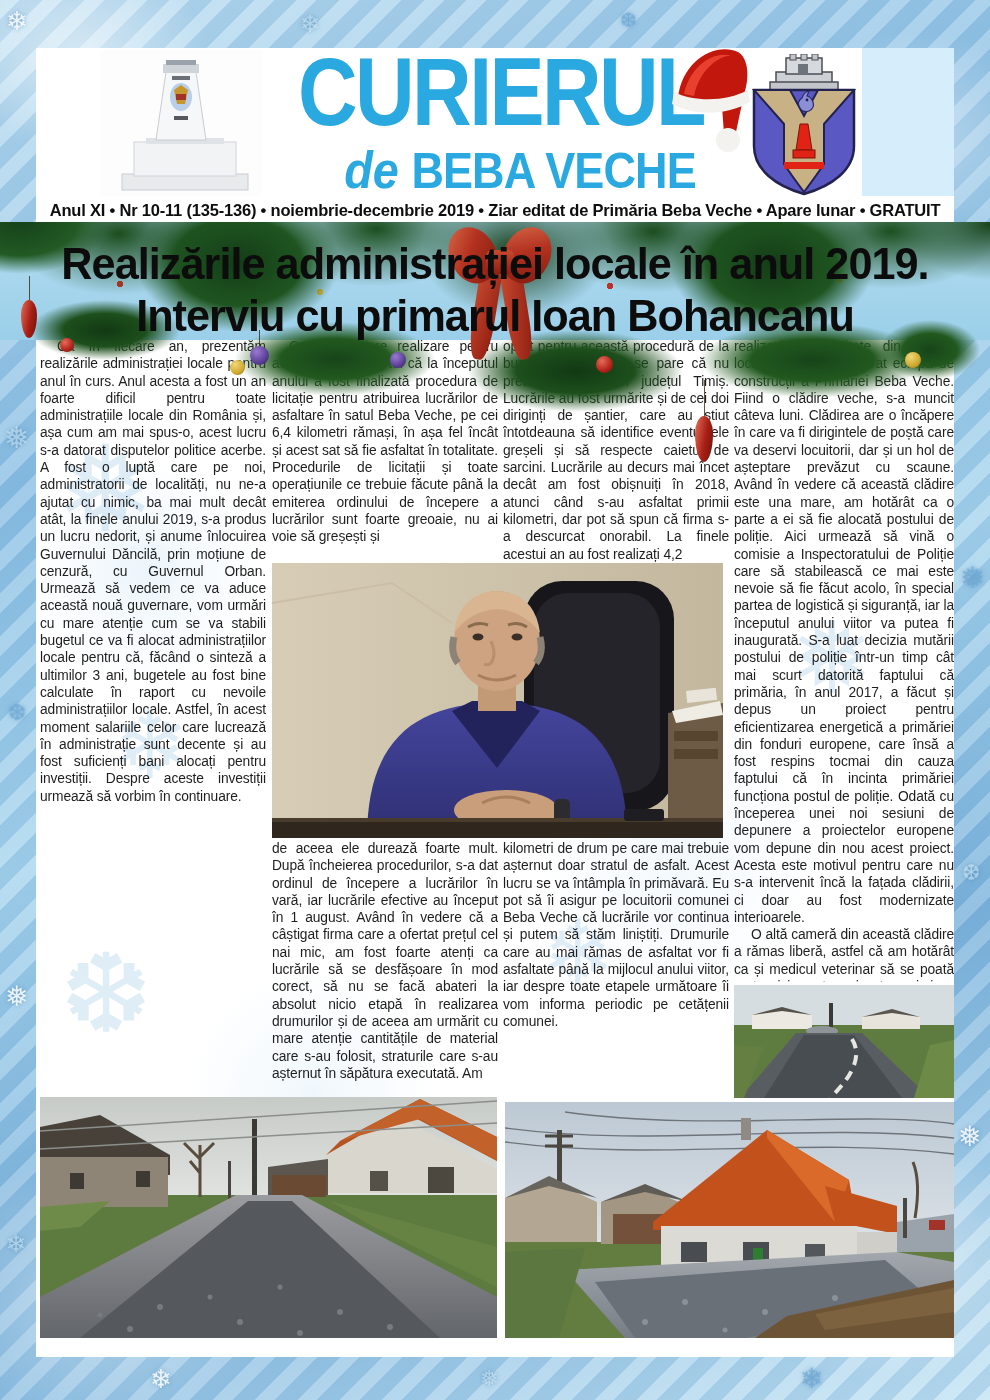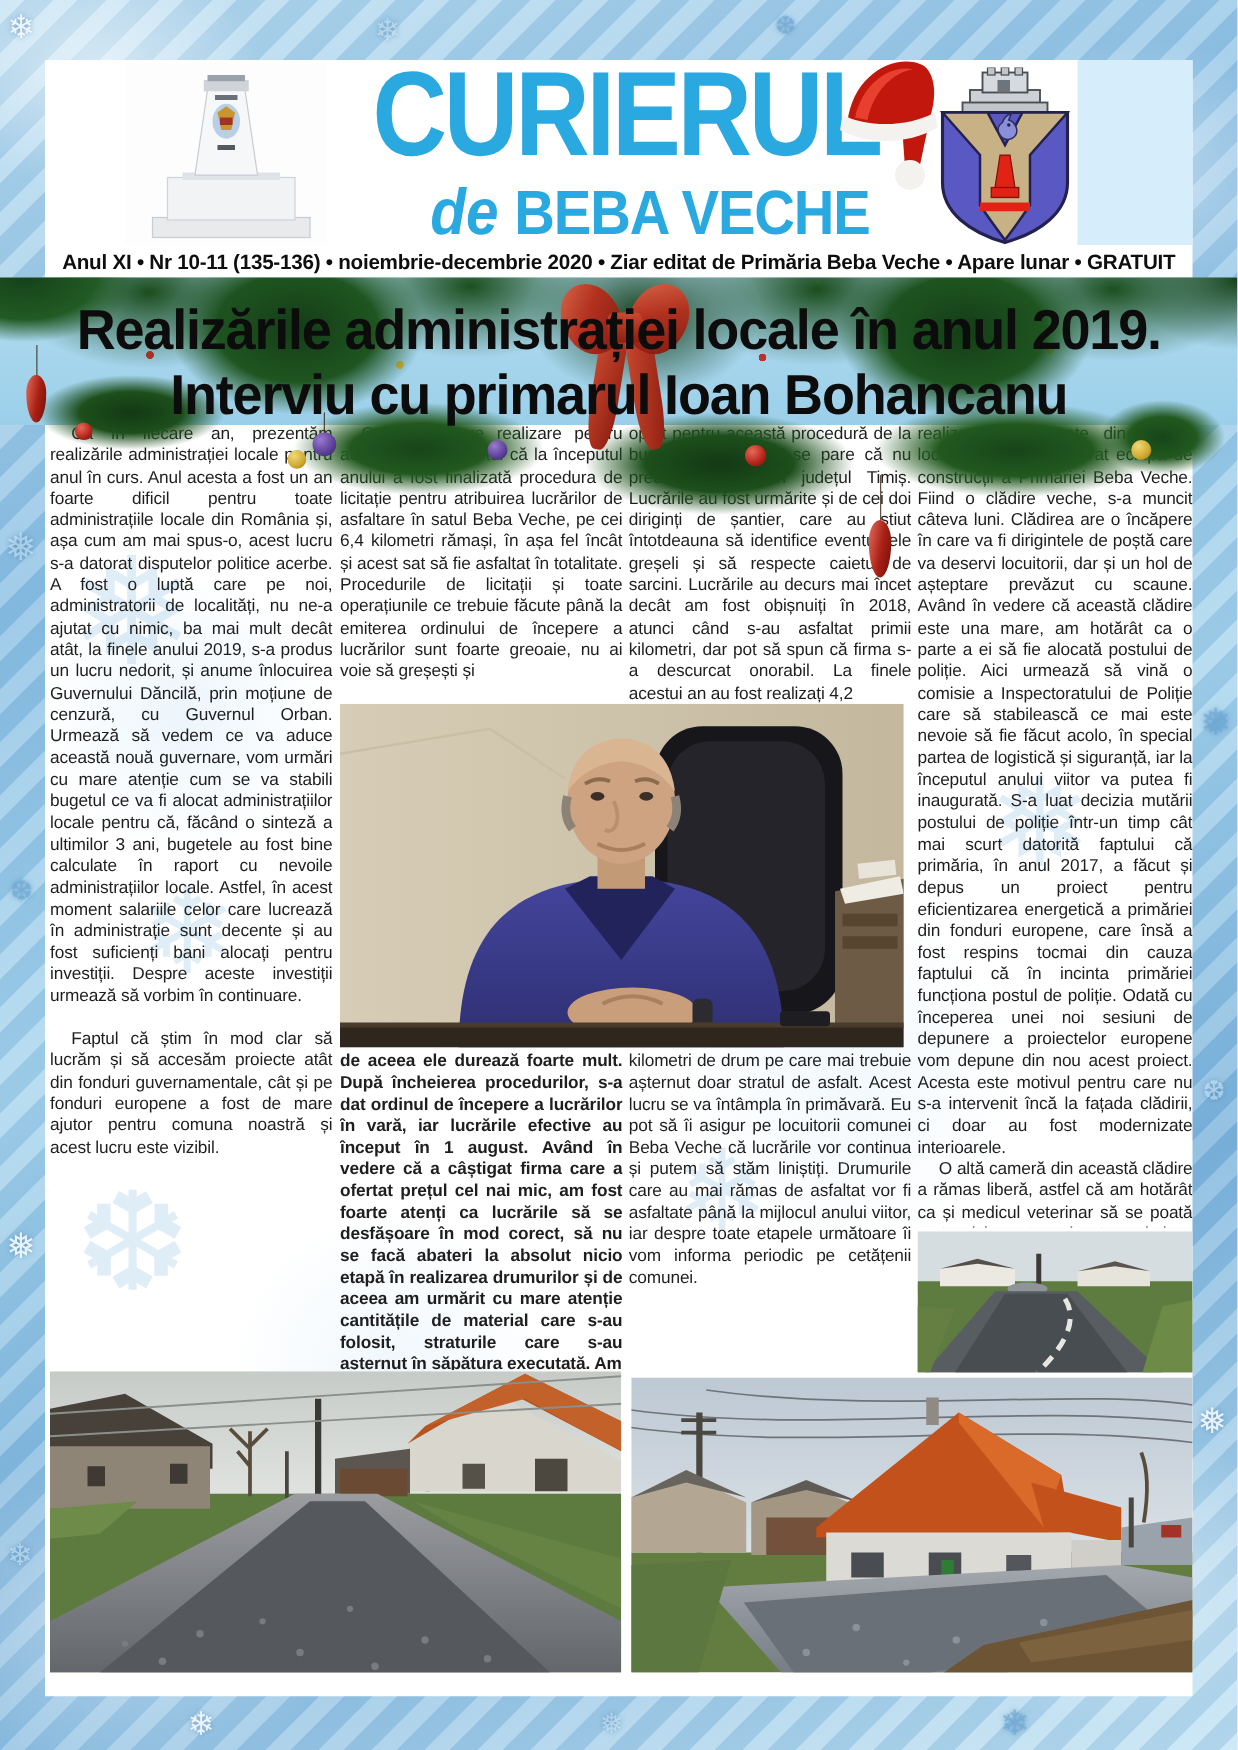--- a/index.html
+++ b/index.html
@@ -94,21 +94,21 @@
     position:absolute;z-index:2;overflow:hidden;
     font-size:13.8px;line-height:17.3px;text-align:justify;color:#1e1e1e;letter-spacing:-.1px;
   }
   .col p{margin:0;}
   .col p.ind{text-indent:17px;}
   .col p.gap{margin-top:17px;}
   #col1 {left:40px; top:338px;width:226px;height:758px;}
   #col2a{left:272px;top:338px;width:226px;height:224px;}
   #col3a{left:503px;top:338px;width:226px;height:224px;}
   #col4a{left:734px;top:338px;width:220px;height:644px;}
-  #col2b{left:272px;top:840px;width:226px;height:256px;font-weight:bold;}
+  #col2b{left:272px;top:840px;width:226px;height:256px;}
   #col3b{left:503px;top:840px;width:226px;height:256px;}
   .photo{position:absolute;z-index:3;}
   .photo svg{display:block;}
 </style>
 </head>
 <body>
 
 <div class="page" style="--brand:#2aa9e0">
 
   <span class="sf" style="left:6px;top:6px;font-size:26px;">❄</span>
@@ -187,21 +187,21 @@
         <circle cx="61" cy="46" r="1.4" fill="#23224f"></circle>
       </g>
       <g>
         <polygon points="54,70 62,70 66,96 50,96" fill="#e02314" stroke="#7e130a" stroke-width="1"></polygon>
         <rect x="47" y="96" width="22" height="8" fill="#e02314" stroke="#7e130a" stroke-width="1"></rect>
         <rect x="38" y="108" width="40" height="7" fill="#e02314"></rect>
       </g>
     </svg>
   </div>
 
-  <div class="infobar">Anul XI • Nr 10-11 (135-136) • noiembrie-decembrie 2020 • Ziar editat de Primăria Beba Veche • Apare lunar • GRATUIT</div>
+  <div class="infobar">Anul XI • Nr 10-11 (135-136) • noiembrie-decembrie 2019 • Ziar editat de Primăria Beba Veche • Apare lunar • GRATUIT</div>
 
   <div class="band"></div>
   <div class="firdrop g1" style="left:235px;top:322px;width:200px;height:74px;"></div>
   <div class="firdrop g2" style="left:468px;top:330px;width:215px;height:82px;"></div>
   <div class="firdrop g1" style="left:700px;top:322px;width:225px;height:76px;"></div>
   <div class="firdrop g2" style="left:30px;top:300px;width:150px;height:60px;"></div>
   <div class="firdrop g1" style="left:880px;top:320px;width:100px;height:60px;"></div>
 
   <div class="string" style="left:29px;top:276px;height:26px;"></div>
   <div class="ornament drop red" style="left:21px;top:300px;width:16px;height:38px;"></div>
@@ -220,21 +220,20 @@
     <div class="loop l1"></div>
     <div class="loop l2"></div>
     <div class="knot"></div>
   </div>
 
   <div class="headline hl1">Realizările administrației locale în anul 2019.</div>
   <div class="headline hl2">Interviu cu primarul Ioan Bohancanu</div>
 
   <div class="col" id="col1">
     <p class="ind">Ca în fiecare an, prezentăm realizările administrației locale pentru anul în curs. Anul acesta a fost un an foarte dificil pentru toate administrațiile locale din România și, așa cum am mai spus-o, acest lucru s-a datorat disputelor politice acerbe. A fost o luptă care pe noi, administratorii de localități, nu ne-a ajutat cu nimic, ba mai mult decât atât, la finele anului 2019, s-a produs un lucru nedorit, și anume înlocuirea Guvernului Dăncilă, prin moțiune de cenzură, cu Guvernul Orban. Urmează să vedem ce va aduce această nouă guvernare, vom urmări cu mare atenție cum se va stabili bugetul ce va fi alocat administrațiilor locale pentru că, făcând o sinteză a ultimilor 3 ani, bugetele au fost bine calculate în raport cu nevoile administrațiilor locale. Astfel, în acest moment salariile celor care lucrează în administrație sunt decente și au fost suficienți bani alocați pentru investiții. Despre aceste investiții urmează să vorbim în continuare.</p>
-    <p class="ind gap">Faptul că știm în mod clar să lucrăm și să accesăm proiecte atât din fonduri guvernamentale, cât și pe fonduri europene a fost de mare ajutor pentru comuna noastră și acest lucru este vizibil.</p>
   </div>
   <div class="col" id="col2a">
     <p class="ind">Cea mai mare realizare pentru acest an a fost faptul că la începutul anului a fost finalizată procedura de licitație pentru atribuirea lucrărilor de asfaltare în satul Beba Veche, pe cei 6,4 kilometri rămași, în așa fel încât și acest sat să fie asfaltat în totalitate. Procedurile de licitații și toate operațiunile ce trebuie făcute până la emiterea ordinului de începere a lucrărilor sunt foarte greoaie, nu ai voie să greșești și</p>
   </div>
   <div class="col" id="col3a">
     <p>optat pentru această procedură de la bun început din ce se pare că nu prea se aplică în județul Timiș. Lucrările au fost urmărite și de cei doi diriginți de șantier, care au știut întotdeauna să identifice eventualele greșeli și să respecte caietul de sarcini. Lucrările au decurs mai încet decât am fost obișnuiți în 2018, atunci când s-au asfaltat primii kilometri, dar pot să spun că firma s-a descurcat onorabil. La finele acestui an au fost realizați 4,2</p>
   </div>
   <div class="col" id="col4a">
     <p>realizată în totalitate din fonduri locale și la care a lucrat echipa de construcții a Primăriei Beba Veche. Fiind o clădire veche, s-a muncit câteva luni. Clădirea are o încăpere în care va fi dirigintele de poștă care va deservi locuitorii, dar și un hol de așteptare prevăzut cu scaune. Având în vedere că această clădire este una mare, am hotărât ca o parte a ei să fie alocată postului de poliție. Aici urmează să vină o comisie a Inspectoratului de Poliție care să stabilească ce mai este nevoie să fie făcut acolo, în special partea de logistică și siguranță, iar la începutul anului viitor va putea fi inaugurată. S-a luat decizia mutării postului de poliție într-un timp cât mai scurt datorită faptului că primăria, în anul 2017, a făcut și depus un proiect pentru eficientizarea energetică a primăriei din fonduri europene, care însă a fost respins tocmai din cauza faptului că în incinta primăriei funcționa postul de poliție. Odată cu începerea unei noi sesiuni de depunere a proiectelor europene vom depune din nou acest proiect. Acesta este motivul pentru care nu s-a intervenit încă la fațada clădirii, ci doar au fost modernizate interioarele.</p>
     <p class="ind">O altă cameră din această clădire a rămas liberă, astfel că am hotărât ca și medicul veterinar să se poată muta aici, pentru a-i putea primi pe cei care au nevoie de serviciile sale, unde să poată ține o evidență a animalelor și</p>

